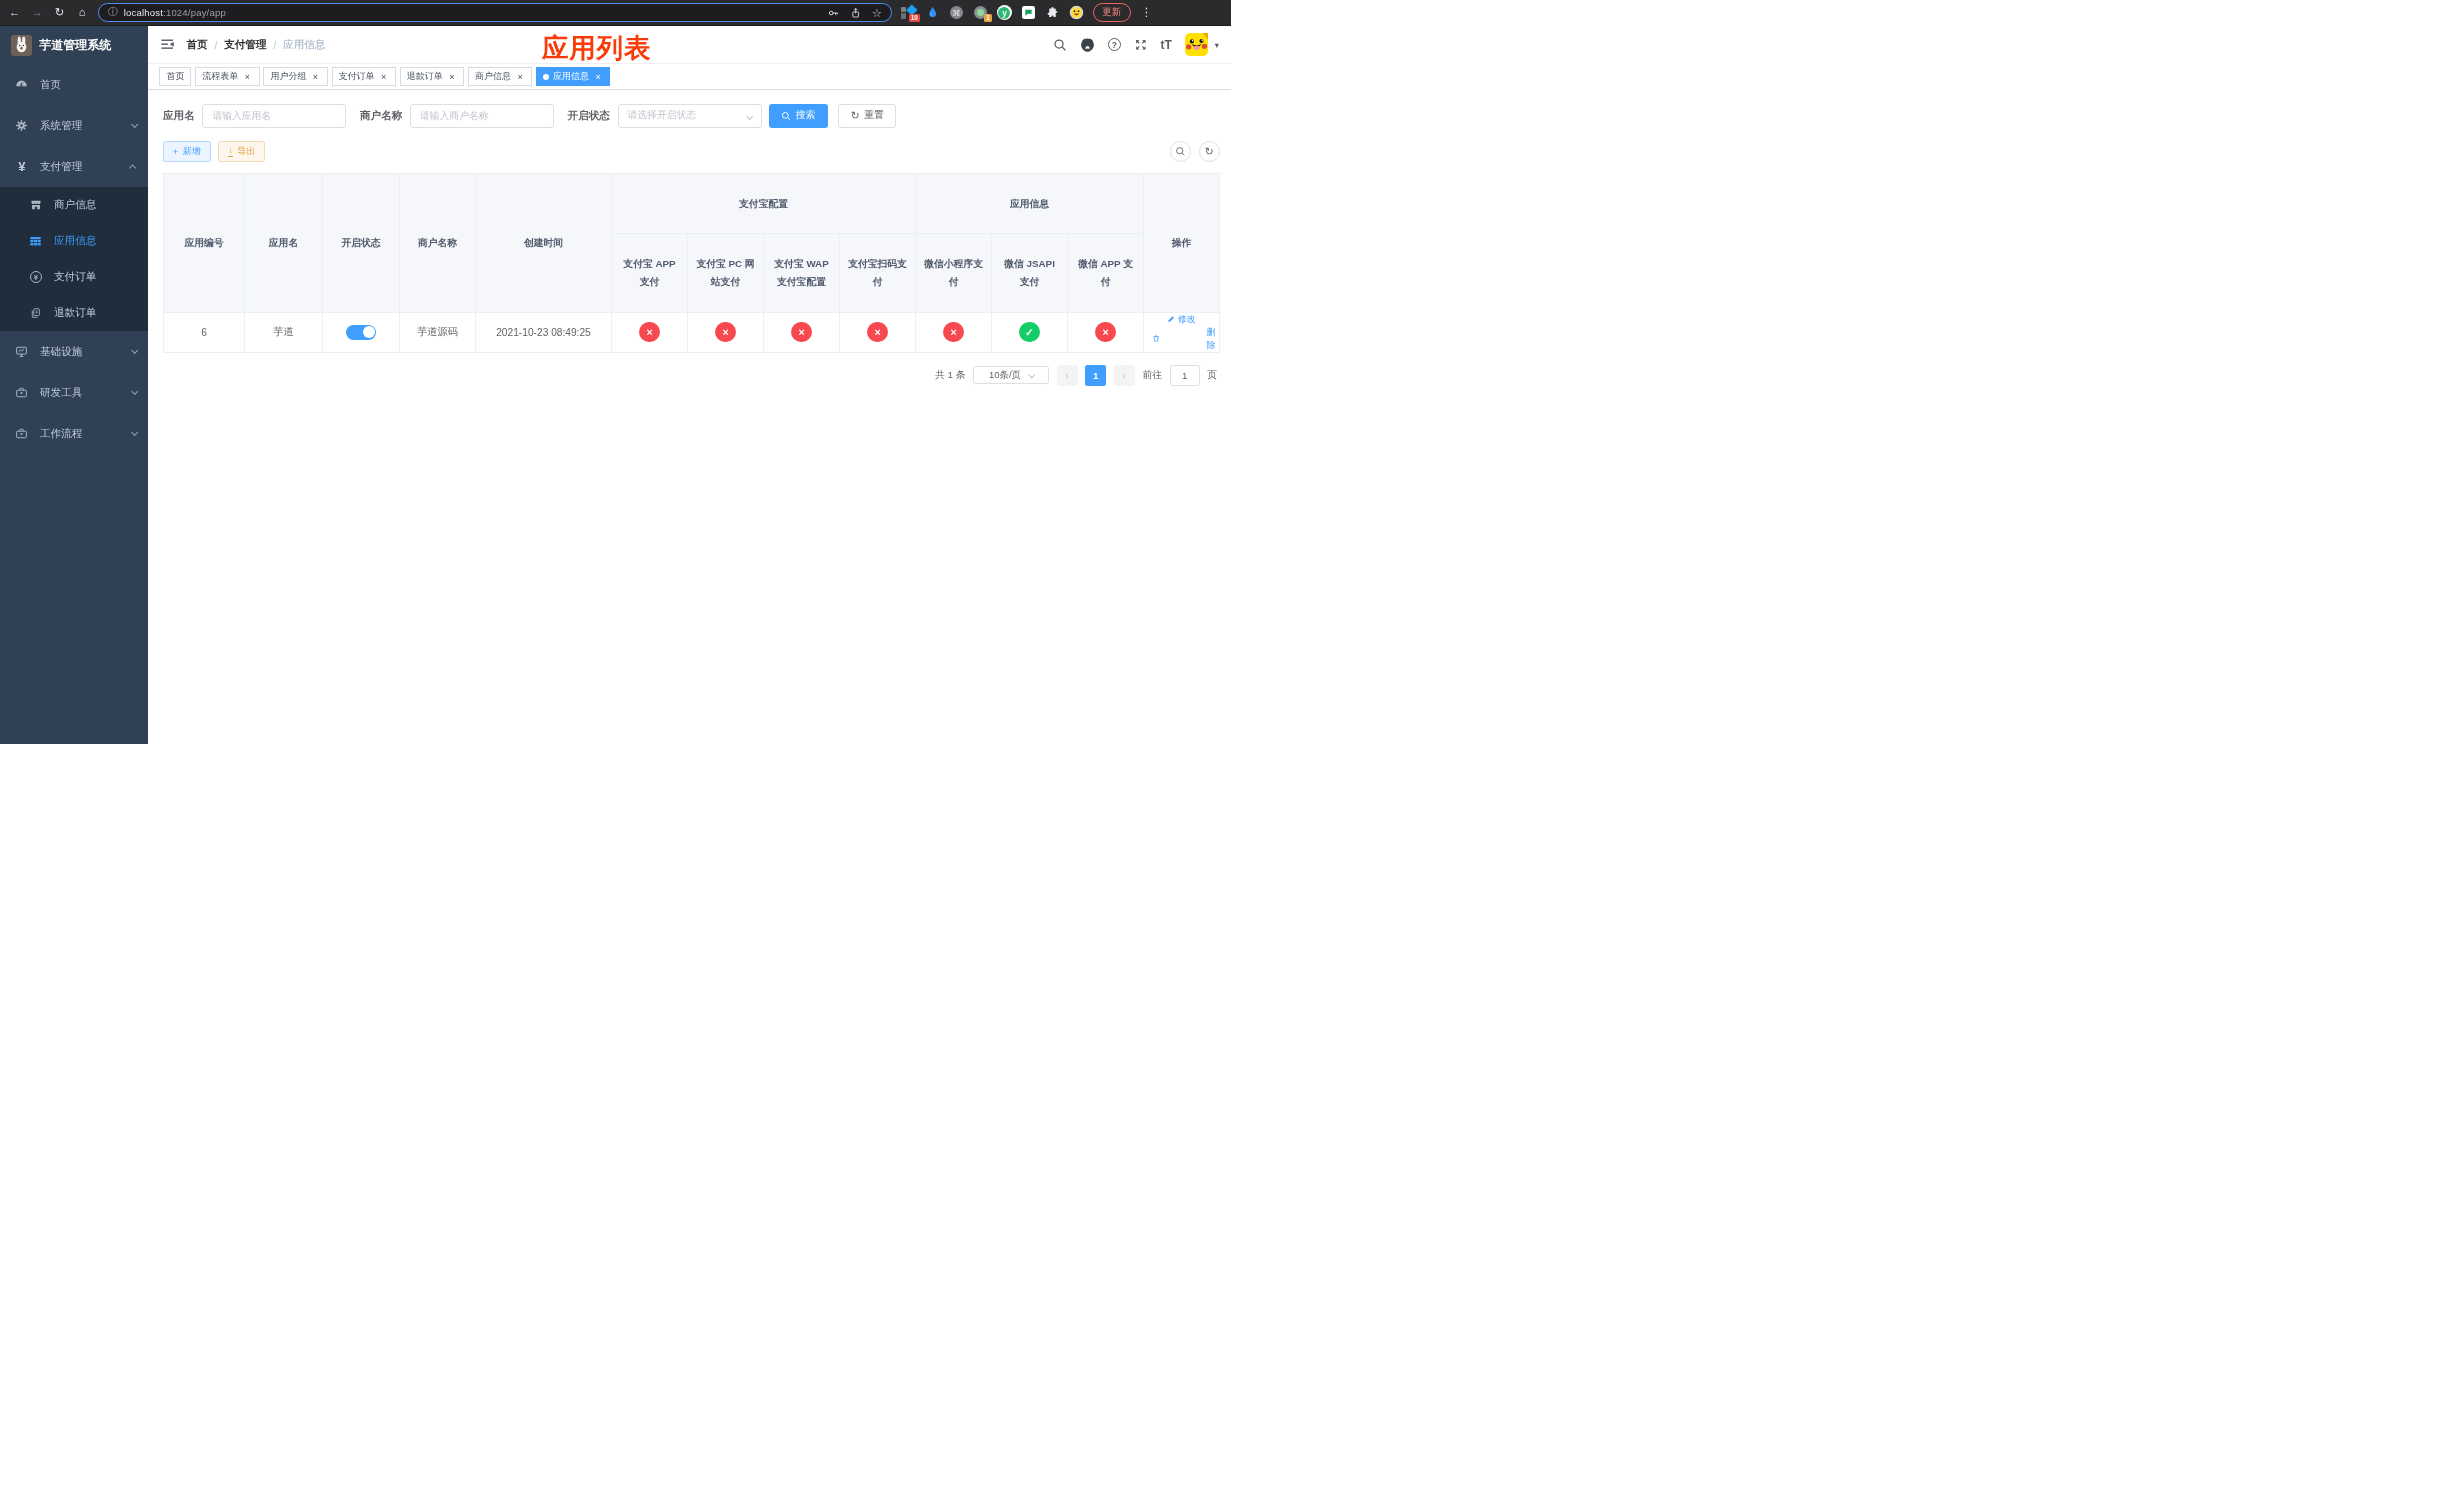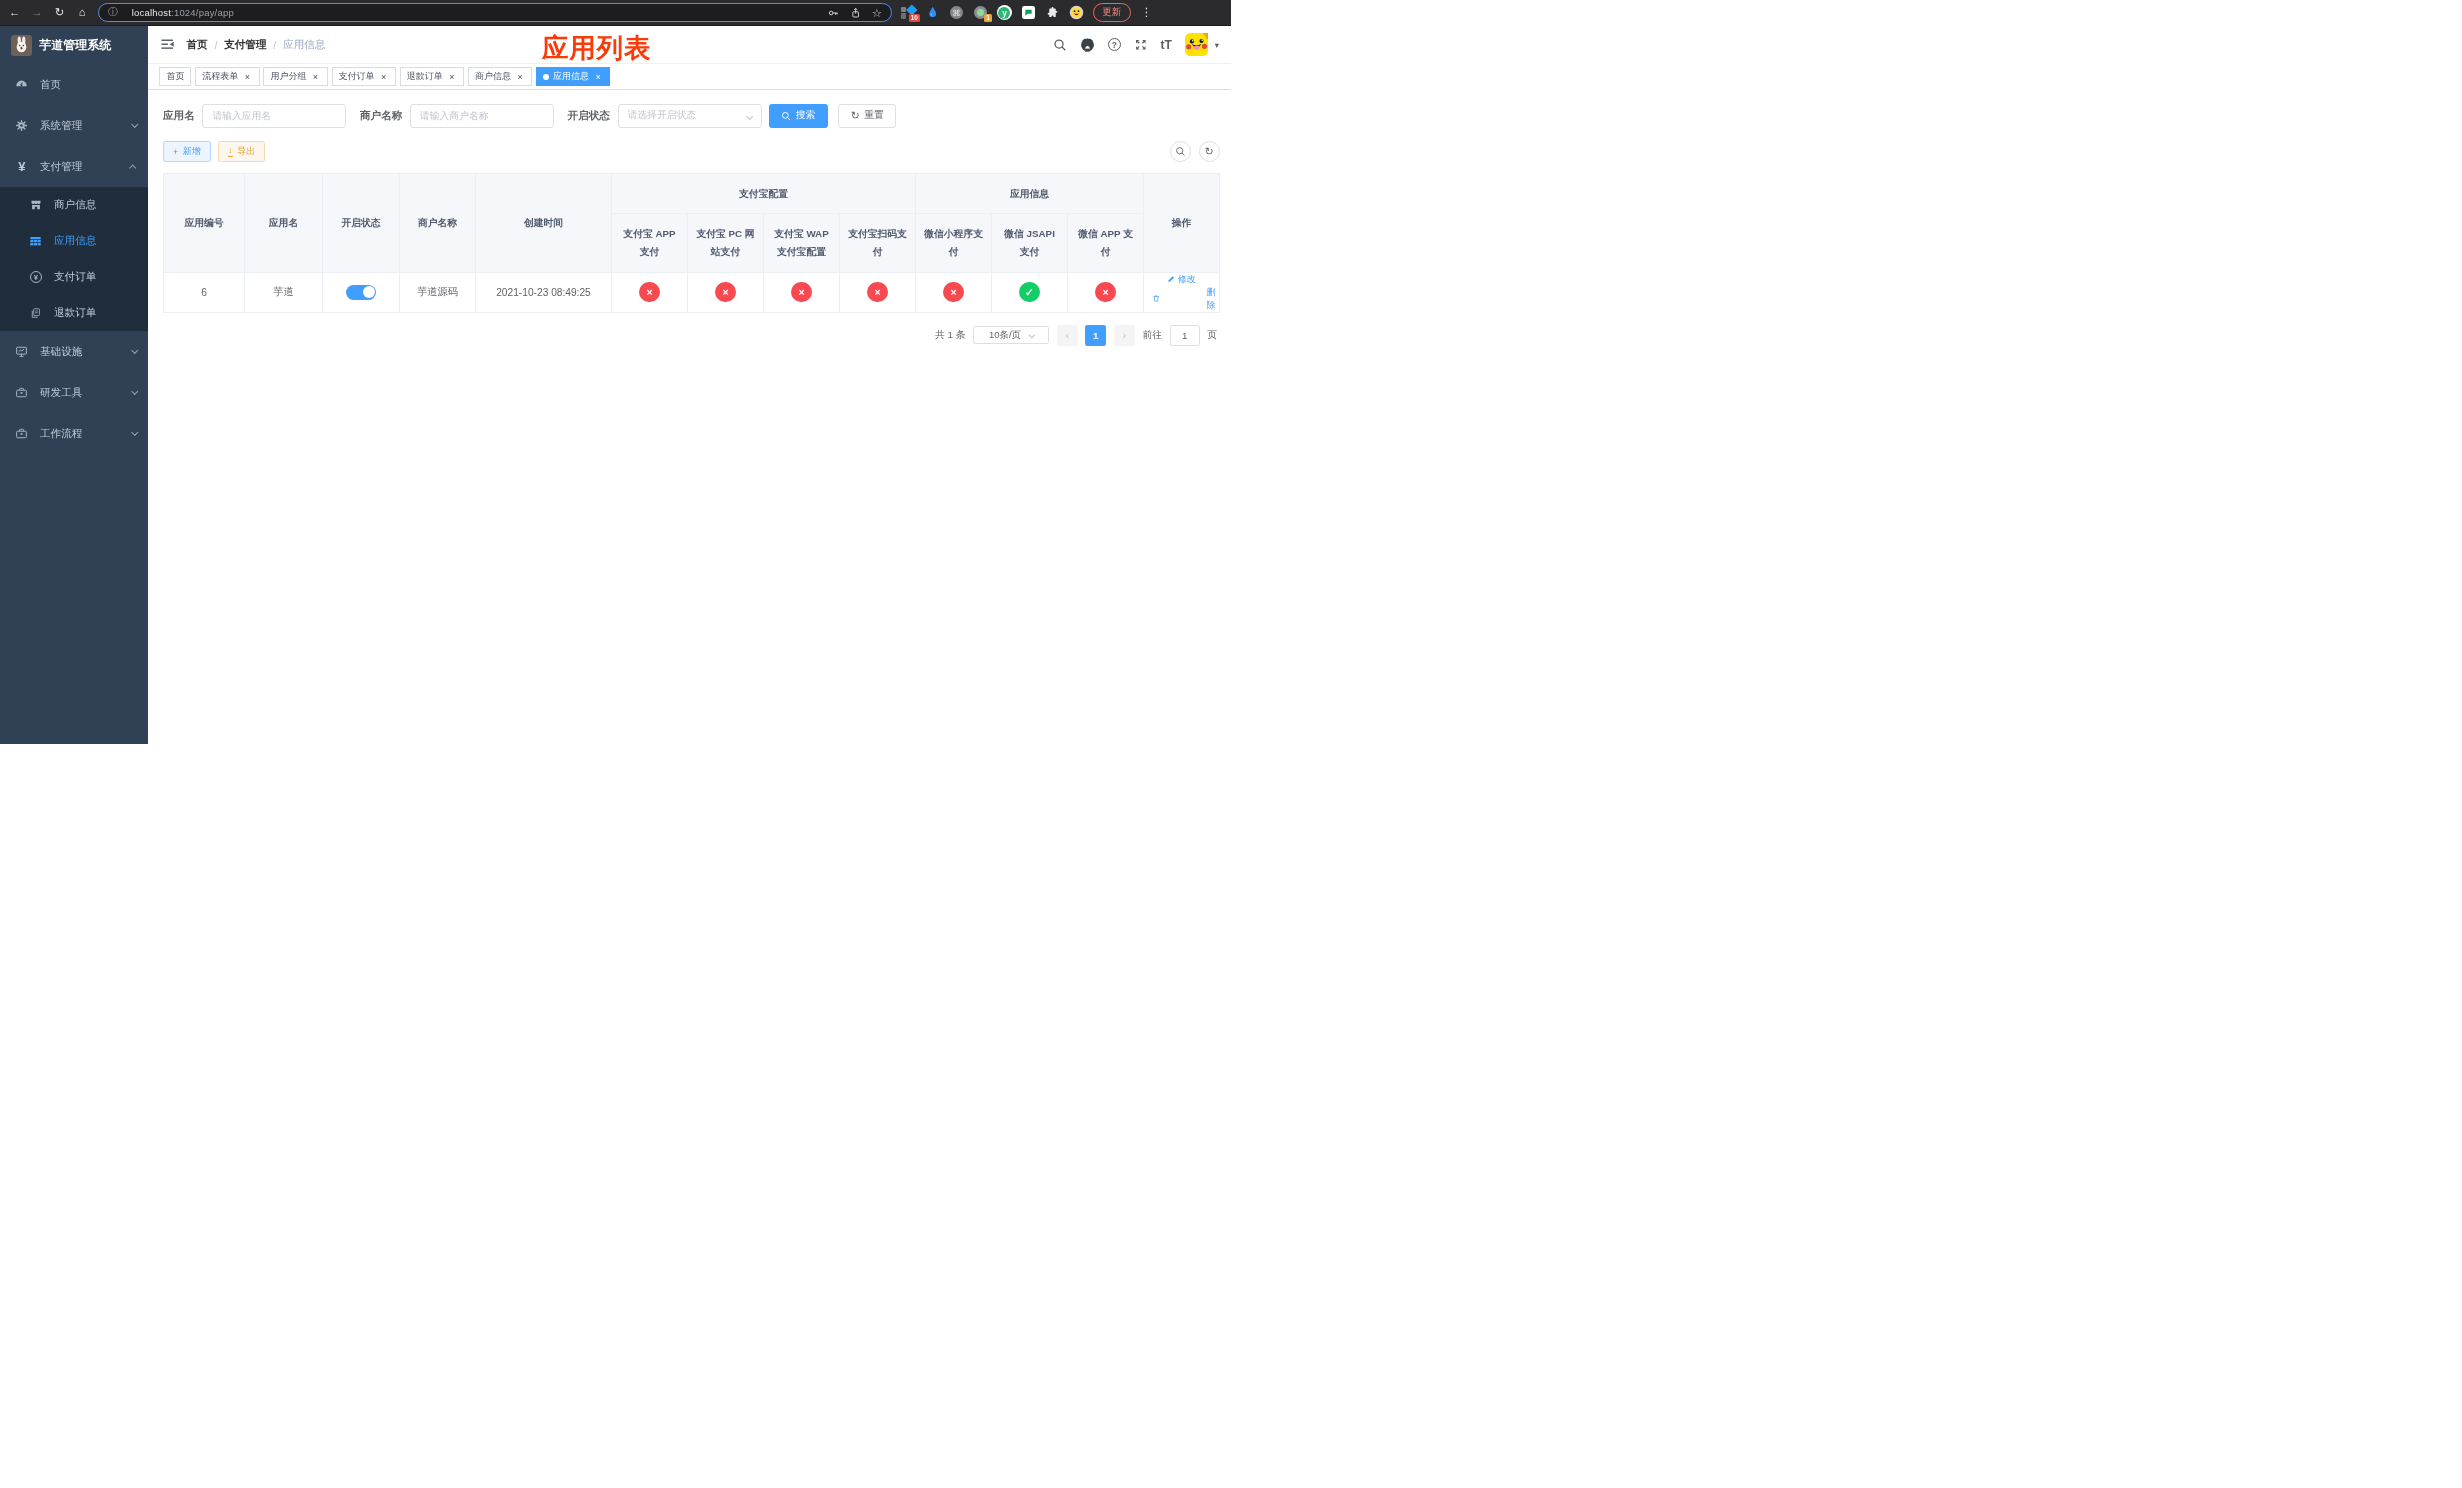--- a/index.html
+++ b/index.html
@@ -7,21 +7,21 @@
 
   
   .browser-bar{ height:26px; background:#2b2b2e; border-bottom:0.8px solid #1c1c1e;
     display:flex; align-items:center; padding:0 7.6px; gap:9px; color:#e8eaed; }
   .bic{ font-size:11.4px; line-height:1; width:13.6px; text-align:center; cursor:pointer; }
   .bic.dim{ color:#7d8085; }
   .url-pill{ width:794px; height:19.7px; background:#1d1d20; border:1.5px solid #4e8df6; border-radius:10.6px;
     display:flex; align-items:center; padding:0 9px; gap:6px; }
   .info-ic{ color:#9aa0a6; font-size:9.8px; }
   .url{ font-size:9.5px; letter-spacing:0.2px; }
-  .url b{ color:#e8eaed; font-weight:400;margin-left:8px; }
+  .url b{ color:#e8eaed; font-weight:400; }
   .url .dim2{ color:#9aa0a6; }
   .pill-right{ margin-left:auto; display:flex; align-items:center; gap:10.6px; color:#dadce0; }
   .pill-right svg{ display:block; }
   .ext{ position:relative; width:15px; height:15px; display:flex; align-items:center; justify-content:center; cursor:pointer; }
   .badge{ position:absolute; right:-3.8px; bottom:-2.3px; font-size:6.4px; line-height:1; padding:1.1px 1.9px;
     border-radius:1.5px; color:#fff; font-weight:bold; }
   .badge.red{ background:#e5453d; } .badge.orange{ background:#e8a33d; }
   .circle-ic{ width:13.6px; height:13.6px; border-radius:50%; display:flex; align-items:center; justify-content:center; font-size:8.3px; }
   .update-btn{ color:#f28b82; border:0.8px solid #ee675c; border-radius:9.8px; padding:2.3px 8.3px; font-size:9.5px; cursor:pointer; white-space:nowrap; }
 
@@ -94,21 +94,21 @@
   .btn-plain-blue{ background:#ecf5ff; border-color:#b3d8ff; color:#409eff; }
   .btn-plain-warn{ background:#fdf6ec; border-color:#f5dab1; color:#e6a23c; margin-left:7.6px; }
   .dl-ic{ position:relative; font-size:9px; line-height:1; border-bottom:1.1px solid #e6a23c; padding-bottom:0.8px; }
   .tool-circles{ margin-left:auto; display:flex; gap:7.6px; }
   .circ-btn{ width:21px; height:21px; border-radius:50%; border:0.8px solid #dcdfe6; background:#fff;
     display:flex; align-items:center; justify-content:center; color:#606266; cursor:pointer; }
 
   
   table{ border-collapse:collapse; width:1054px; margin-top:10.6px; font-size:9.8px; color:#606266; table-layout:fixed; }
   th,td{ border:0.8px solid #ebeef5; text-align:center; vertical-align:middle; }
-  thead th{ background:#f5f7fa; color:#515a6e; font-weight:bold; font-size:9.8px; padding:11px 6px; line-height:1.8; }
+  thead th{ background:#f5f7fa; color:#515a6e; font-weight:bold; font-size:9.8px; padding:21px 6px; line-height:1.8; }
   tr.gh th{ height:36px; }
   tr.sh th{ height:51px; }
   tbody td{ height:39px; font-size:10.2px; }
   .switch{ width:30px; height:15px; border-radius:7.6px; background:#dcdfe6; position:relative; display:inline-block; vertical-align:middle; cursor:pointer; }
   .switch.on{ background:#409eff; }
   .switch .knob{ position:absolute; top:1.5px; left:1.5px; width:12px; height:12px; border-radius:50%; background:#fff; }
   .switch.on .knob{ left:auto; right:1.5px; }
   .status-circle{ width:20.4px; height:20.4px; border-radius:50%; display:inline-flex; align-items:center; justify-content:center;
     color:#fff; font-size:10.6px; font-weight:bold; }
   .status-circle.fail{ background:#f7494f; }

